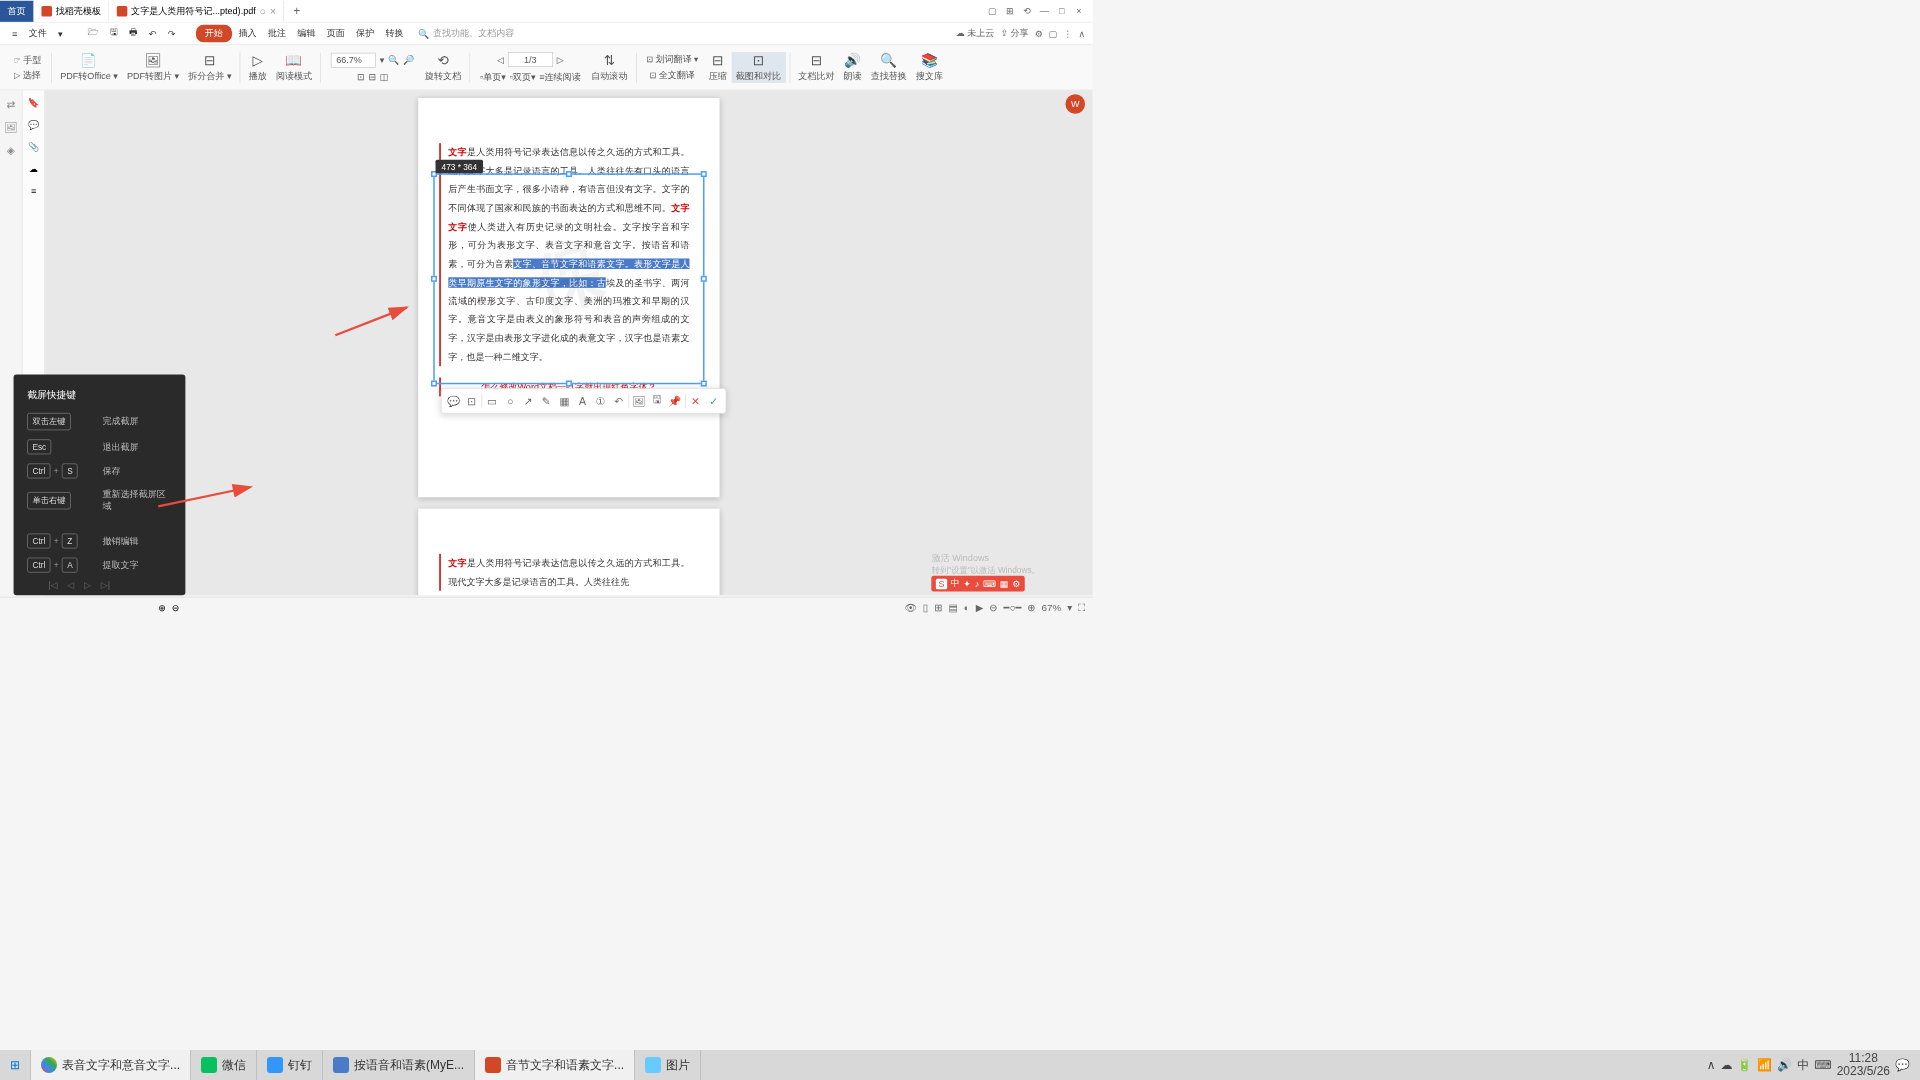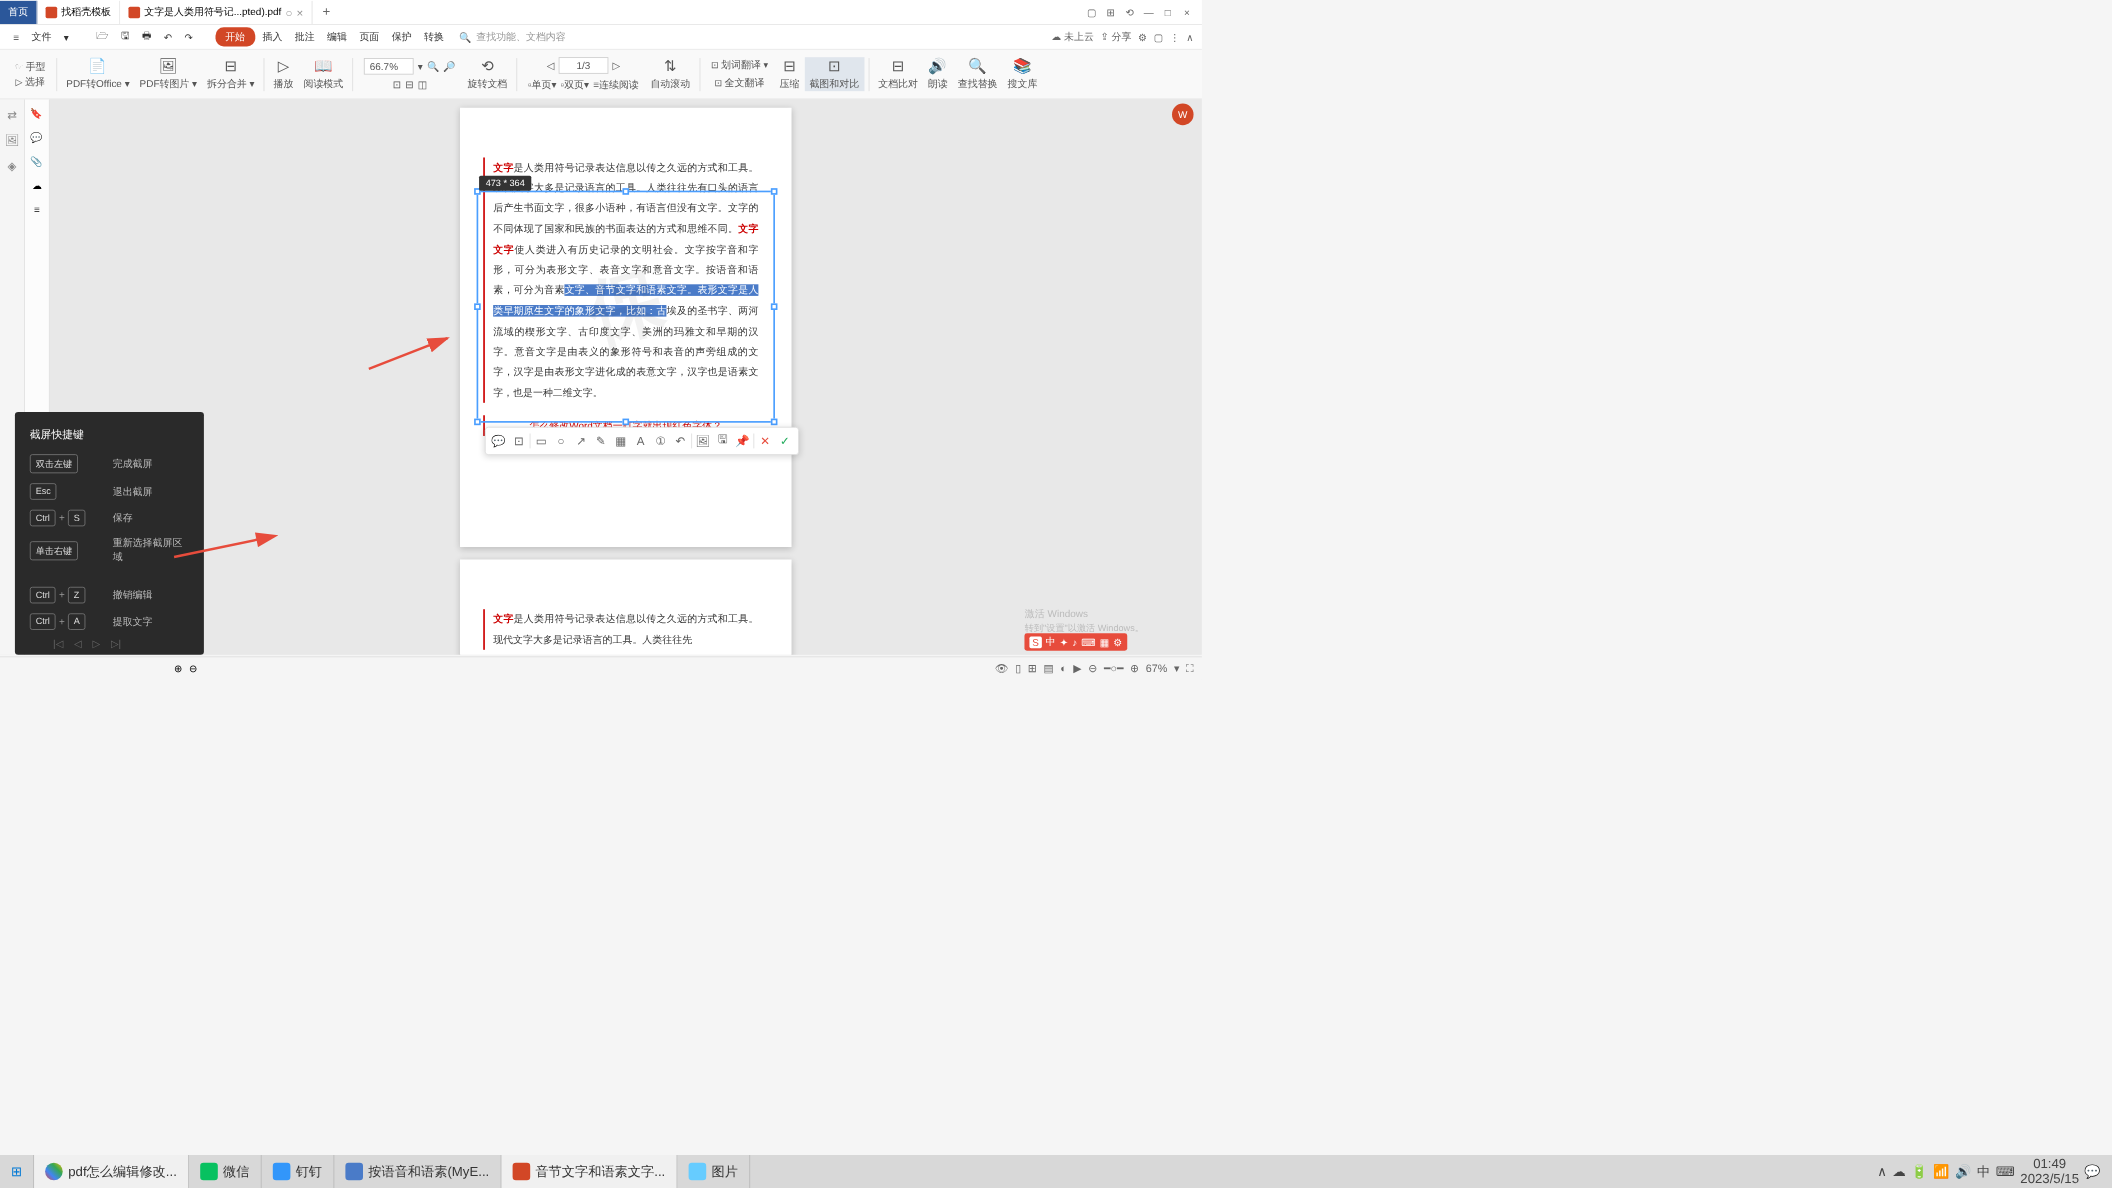--- a/index.html
+++ b/index.html
@@ -402,21 +402,21 @@
 </div>
 
 </div>
 
 <div class="taskbar">
   <div class="taskitem">
       <span style="color:#0078d4">⊞</span>
     </div>
   <div class="taskitem active">
       <span class="taskicon" style="background:linear-gradient(45deg,#ea4335,#4285f4,#34a853,#fbbc05);border-radius:50%"></span>
-      <span>pdf怎么编辑修改...</span>
+      <span>表音文字和意音文字...</span>
     </div>
   <div class="taskitem">
       <span class="taskicon" style="background:#07c160;border-radius:3px"></span>
       <span>微信</span>
     </div>
   <div class="taskitem">
       <span class="taskicon" style="background:#3296fa;border-radius:3px"></span>
       <span>钉钉</span>
     </div>
   <div class="taskitem">
@@ -433,18 +433,18 @@
     </div>
   <div class="taskright">
     <span>∧</span>
     <span>☁</span>
     <span>🔋</span>
     <span>📶</span>
     <span>🔊</span>
     <span>中</span>
     <span>⌨</span>
     <div style="text-align:center;line-height:1.1">
-      <div>01:49</div>
-      <div>2023/5/15</div>
+      <div>11:28</div>
+      <div>2023/5/26</div>
     </div>
     <span>💬</span>
   </div>
 </div>
 
 </body></html>

